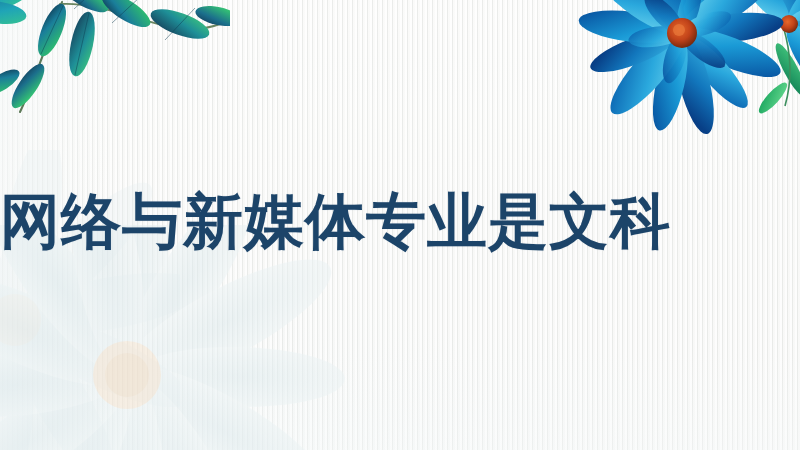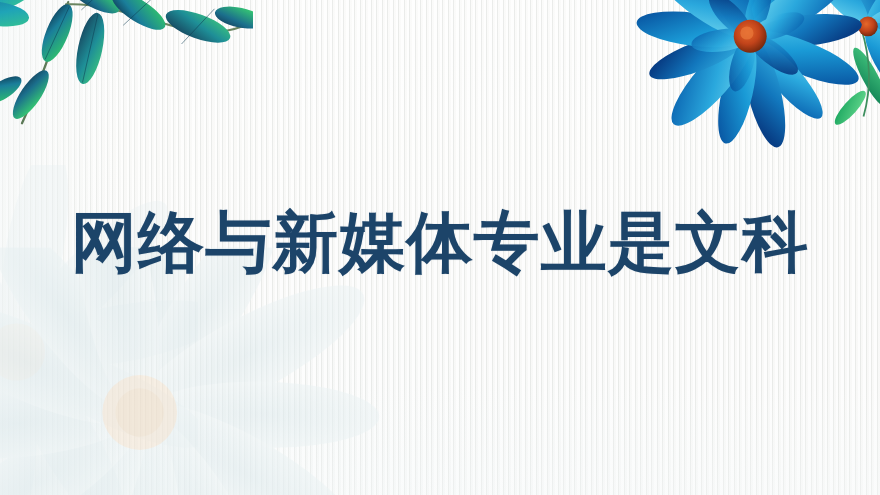--- a/index.html
+++ b/index.html
@@ -83,21 +83,21 @@
     height: 175px;
     pointer-events: none;
   }
 
   
   .title-wrap {
     position: absolute;
     left: 0;
     right: 0;
     top: 186px;
-    text-align: center;
+    text-align: left;
   }
   .title {
     display: inline-block;
     font-family: "DejaVu Sans", "Liberation Sans", sans-serif;
     font-size: 60px;
     line-height: 70px;
     font-weight: 700;
     color: #1c4469;
     letter-spacing: 1px;
     white-space: nowrap;

